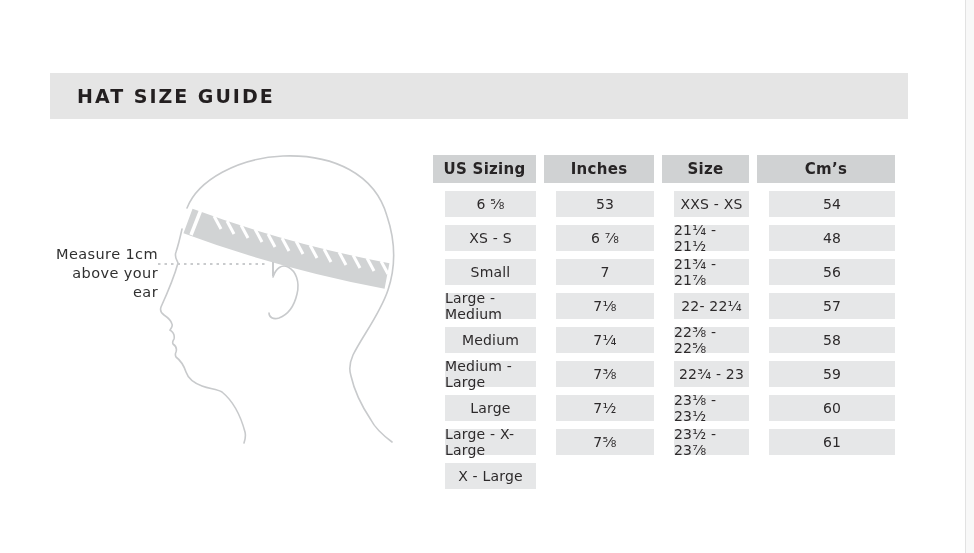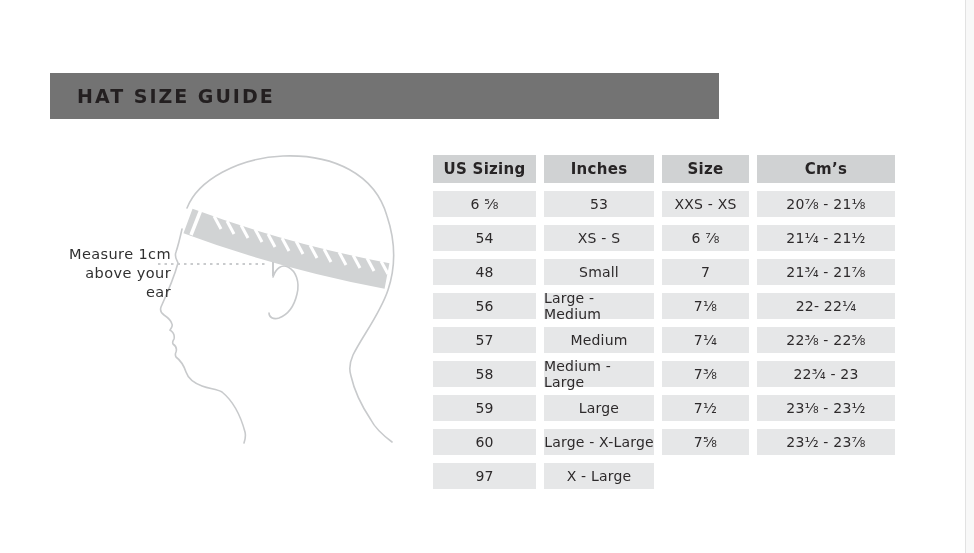--- a/index.html
+++ b/index.html
@@ -4,48 +4,48 @@
 <style>
   html,body{margin:0;padding:0;}
   body{
     width:974px;height:553px;position:relative;overflow:hidden;
     background:#ffffff;
     font-family:"DejaVu Sans","Liberation Sans",sans-serif;
     color:#2b2829;
   }
   
   .title-banner{
-    position:absolute;left:50px;top:73px;width:669px;height:46px;
-    background:#737373;display:flex;align-items:center;
+    position:absolute;left:50px;top:73px;width:858px;height:46px;
+    background:#e5e5e5;display:flex;align-items:center;
   }
   .title-banner h1{
     margin:0 0 0 27px;font-size:19px;font-weight:700;letter-spacing:2px;
     color:#231f20;
   }
   
   .illustration{position:absolute;left:40px;top:150px;width:370px;height:300px;}
   .illustration svg{position:absolute;left:0;top:0;}
   .measure-note{
-    position:absolute;left:17px;top:95px;width:114px;text-align:right;
+    position:absolute;left:4px;top:95px;width:114px;text-align:right;
     font-size:14.5px;line-height:19px;color:#303030;letter-spacing:0.4px;
   }
   
   .size-table{
     position:absolute;left:433px;top:155px;width:391px;
     display:grid;
     grid-template-columns:103px 110px 87px 138px;
     column-gap:5px;row-gap:2px;gap:8px;
   }
   .size-table .th{
     background:#d0d2d3;height:28px;display:flex;align-items:center;justify-content:center;
     font-size:15px;font-weight:700;letter-spacing:0.3px;color:#272425;
   }
   .size-table .td{
     background:#e6e7e8;height:26px;display:flex;align-items:center;justify-content:center;
-    font-size:14px;letter-spacing:0.2px;color:#2d2a2b;
+    font-size:14px;letter-spacing:0.2px;color:#2d2a2b;margin-left:12px;
   }
   
   .scrollbar-track{
     position:absolute;left:965px;top:0;width:9px;height:553px;
     background:#f8f8f8;border-left:1px solid #e2e2e2;box-sizing:border-box;
   }
 </style>
 </head>
 <body>
 
@@ -104,21 +104,20 @@
 </div>
 
 <div class="size-table">
     <div class="th">US Sizing</div>
     <div class="th">Inches</div>
     <div class="th">Size</div>
     <div class="th">Cm’s</div>
     <div class="td">6 ⁵⁄₈</div>
     <div class="td">53</div>
     <div class="td">XXS - XS</div>
-    <div class="td">20⁷⁄₈ - 21¹⁄₈</div>
     <div class="td">54</div>
     <div class="td">XS - S</div>
     <div class="td">6 ⁷⁄₈</div>
     <div class="td">21¹⁄₄ - 21¹⁄₂</div>
     <div class="td">48</div>
     <div class="td">Small</div>
     <div class="td">7</div>
     <div class="td">21³⁄₄ - 21⁷⁄₈</div>
     <div class="td">56</div>
     <div class="td">Large - Medium</div>
@@ -133,17 +132,17 @@
     <div class="td">7³⁄₈</div>
     <div class="td">22³⁄₄ - 23</div>
     <div class="td">59</div>
     <div class="td">Large</div>
     <div class="td">7¹⁄₂</div>
     <div class="td">23¹⁄₈ - 23¹⁄₂</div>
     <div class="td">60</div>
     <div class="td">Large - X-Large</div>
     <div class="td">7⁵⁄₈</div>
     <div class="td">23¹⁄₂ - 23⁷⁄₈</div>
-    <div class="td">97</div>
+    <div class="td">61</div>
     <div class="td">X - Large</div>
   </div>
 
 <div class="scrollbar-track"></div>
 
 </body></html>

